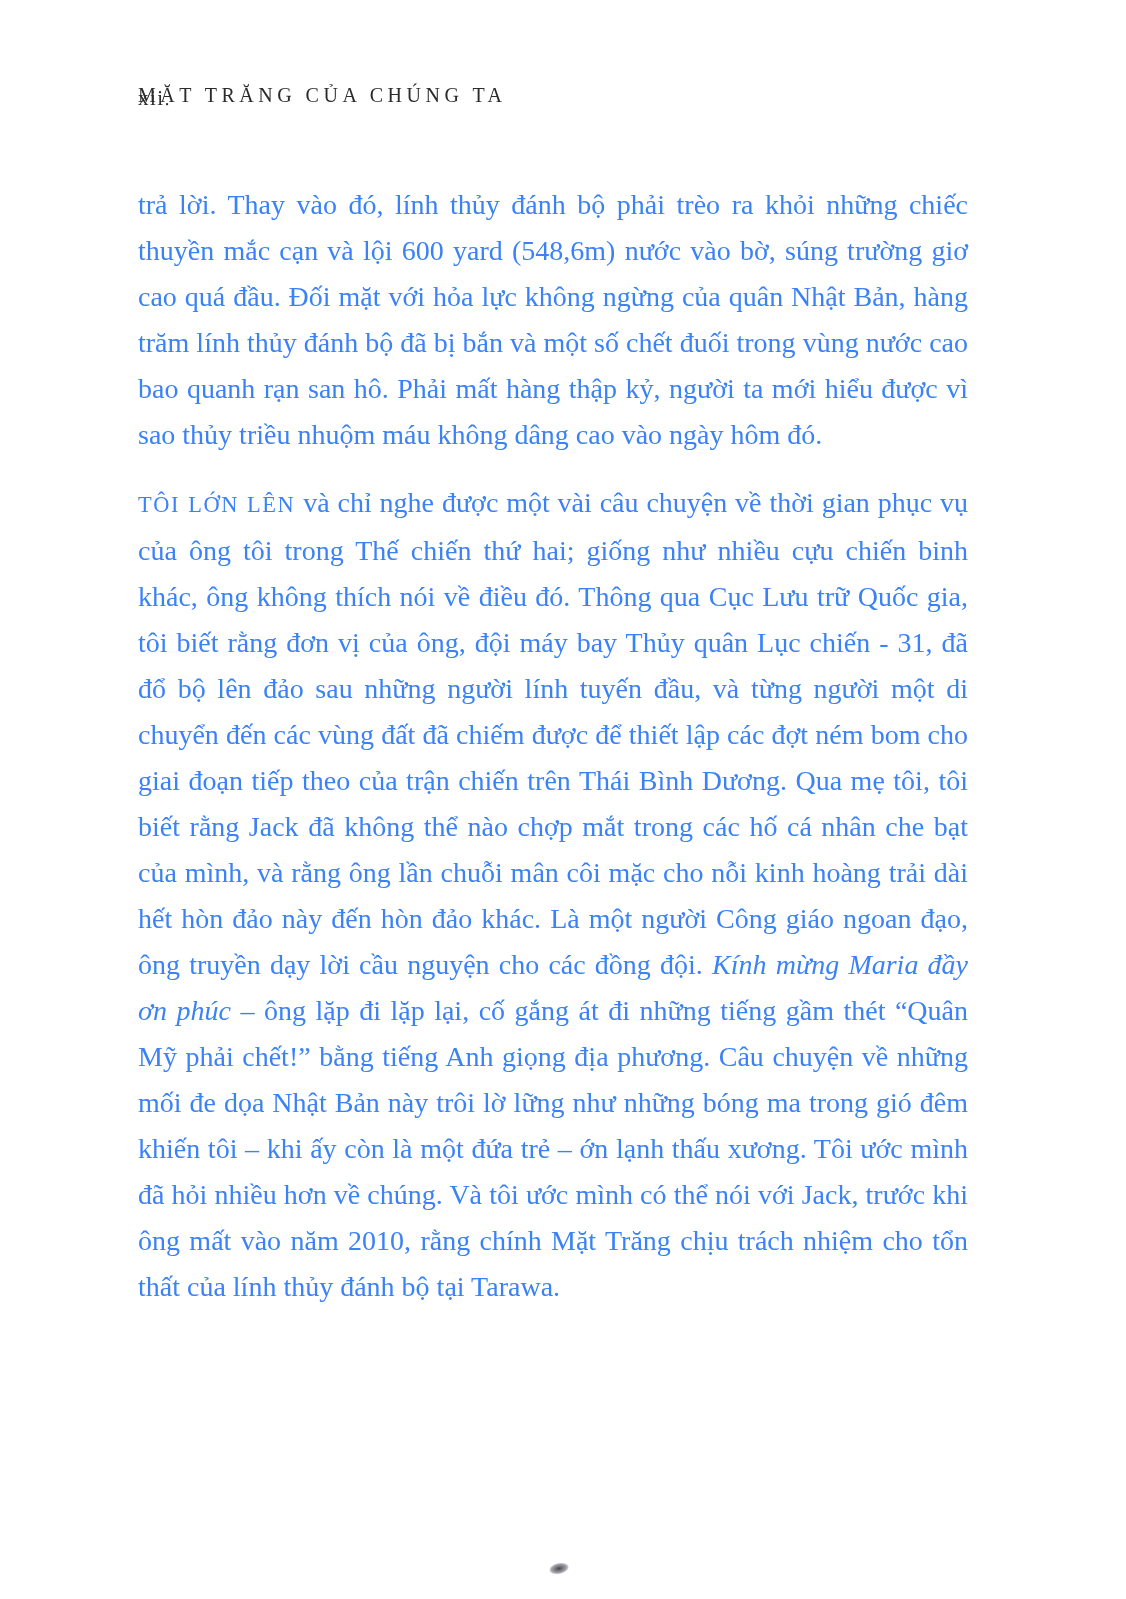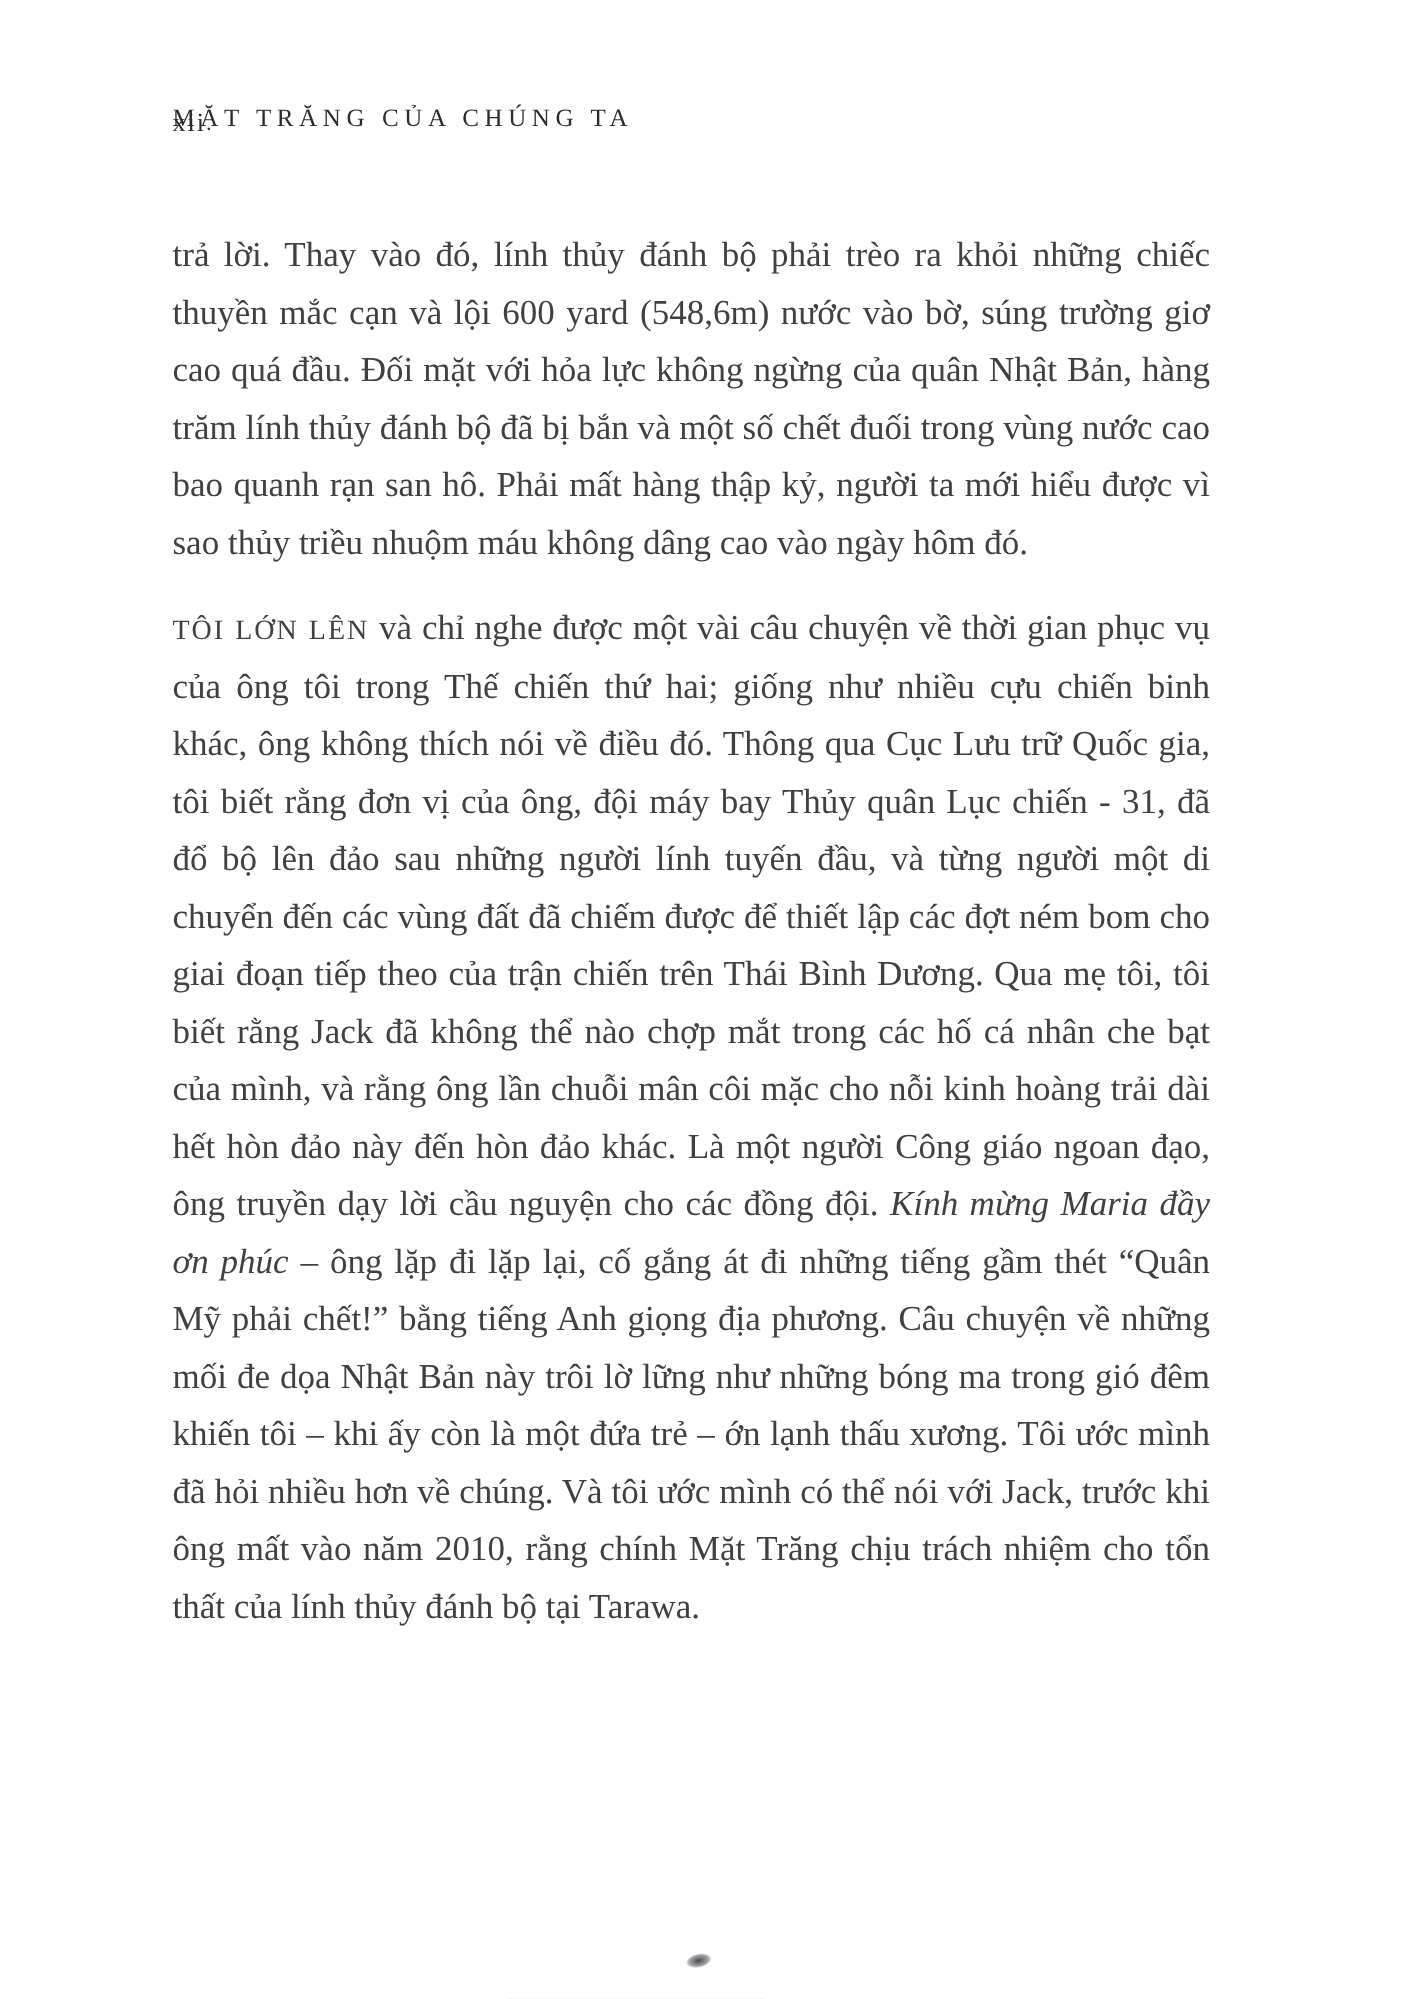--- a/index.html
+++ b/index.html
@@ -45,21 +45,21 @@
     font-family: "Liberation Serif", serif;
   }
   .content {
     position: absolute;
     left: 138px;
     top: 182px;
     width: 830px;
     font-size: 28px;
     line-height: 46px;
     text-align: justify;
-    color: #404040;
+    color: #3b82f6;
   }
   .content p {
     margin: 0;
     padding: 0;
   }
   .content p.para-2 {
     margin-top: 22px;
   }
   .lead-smallcaps {
     text-transform: uppercase;

